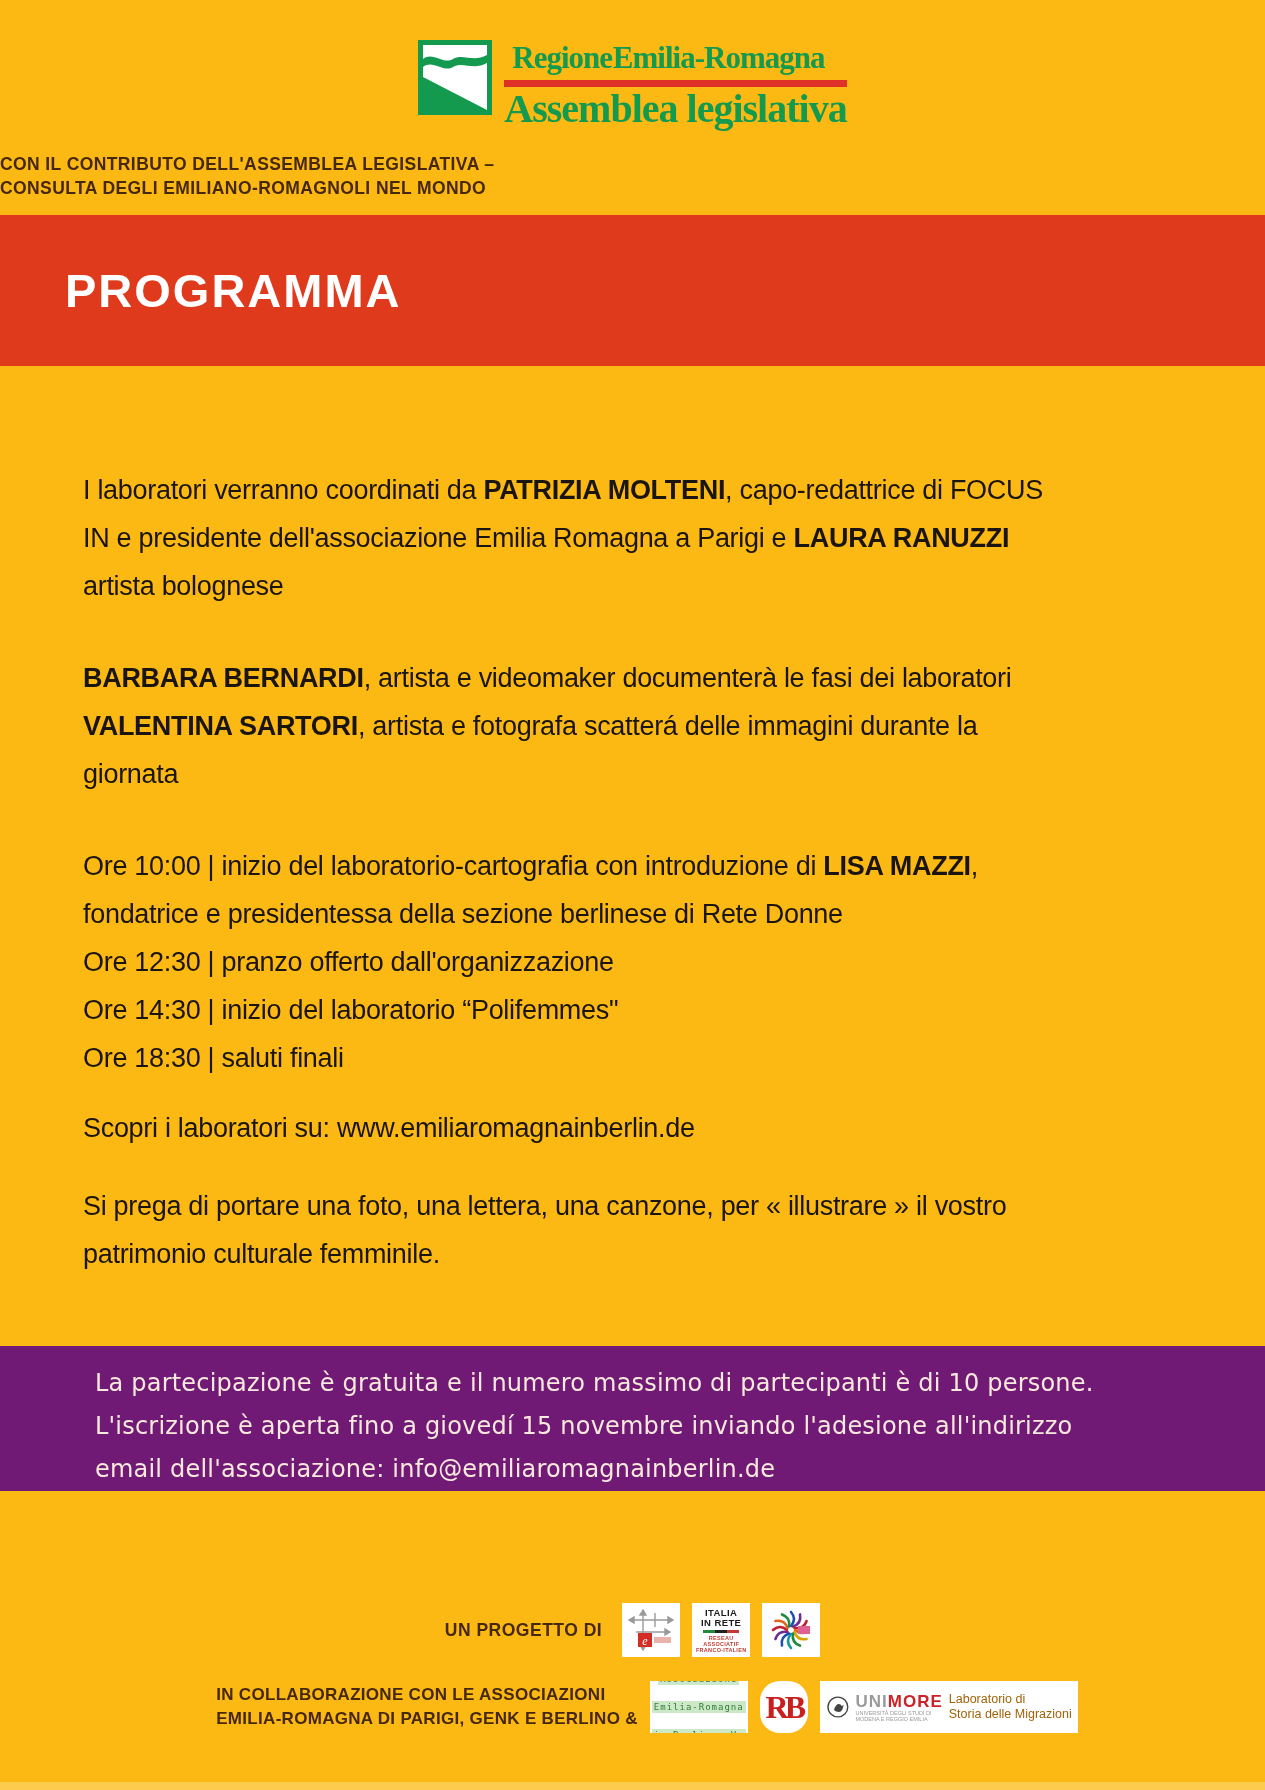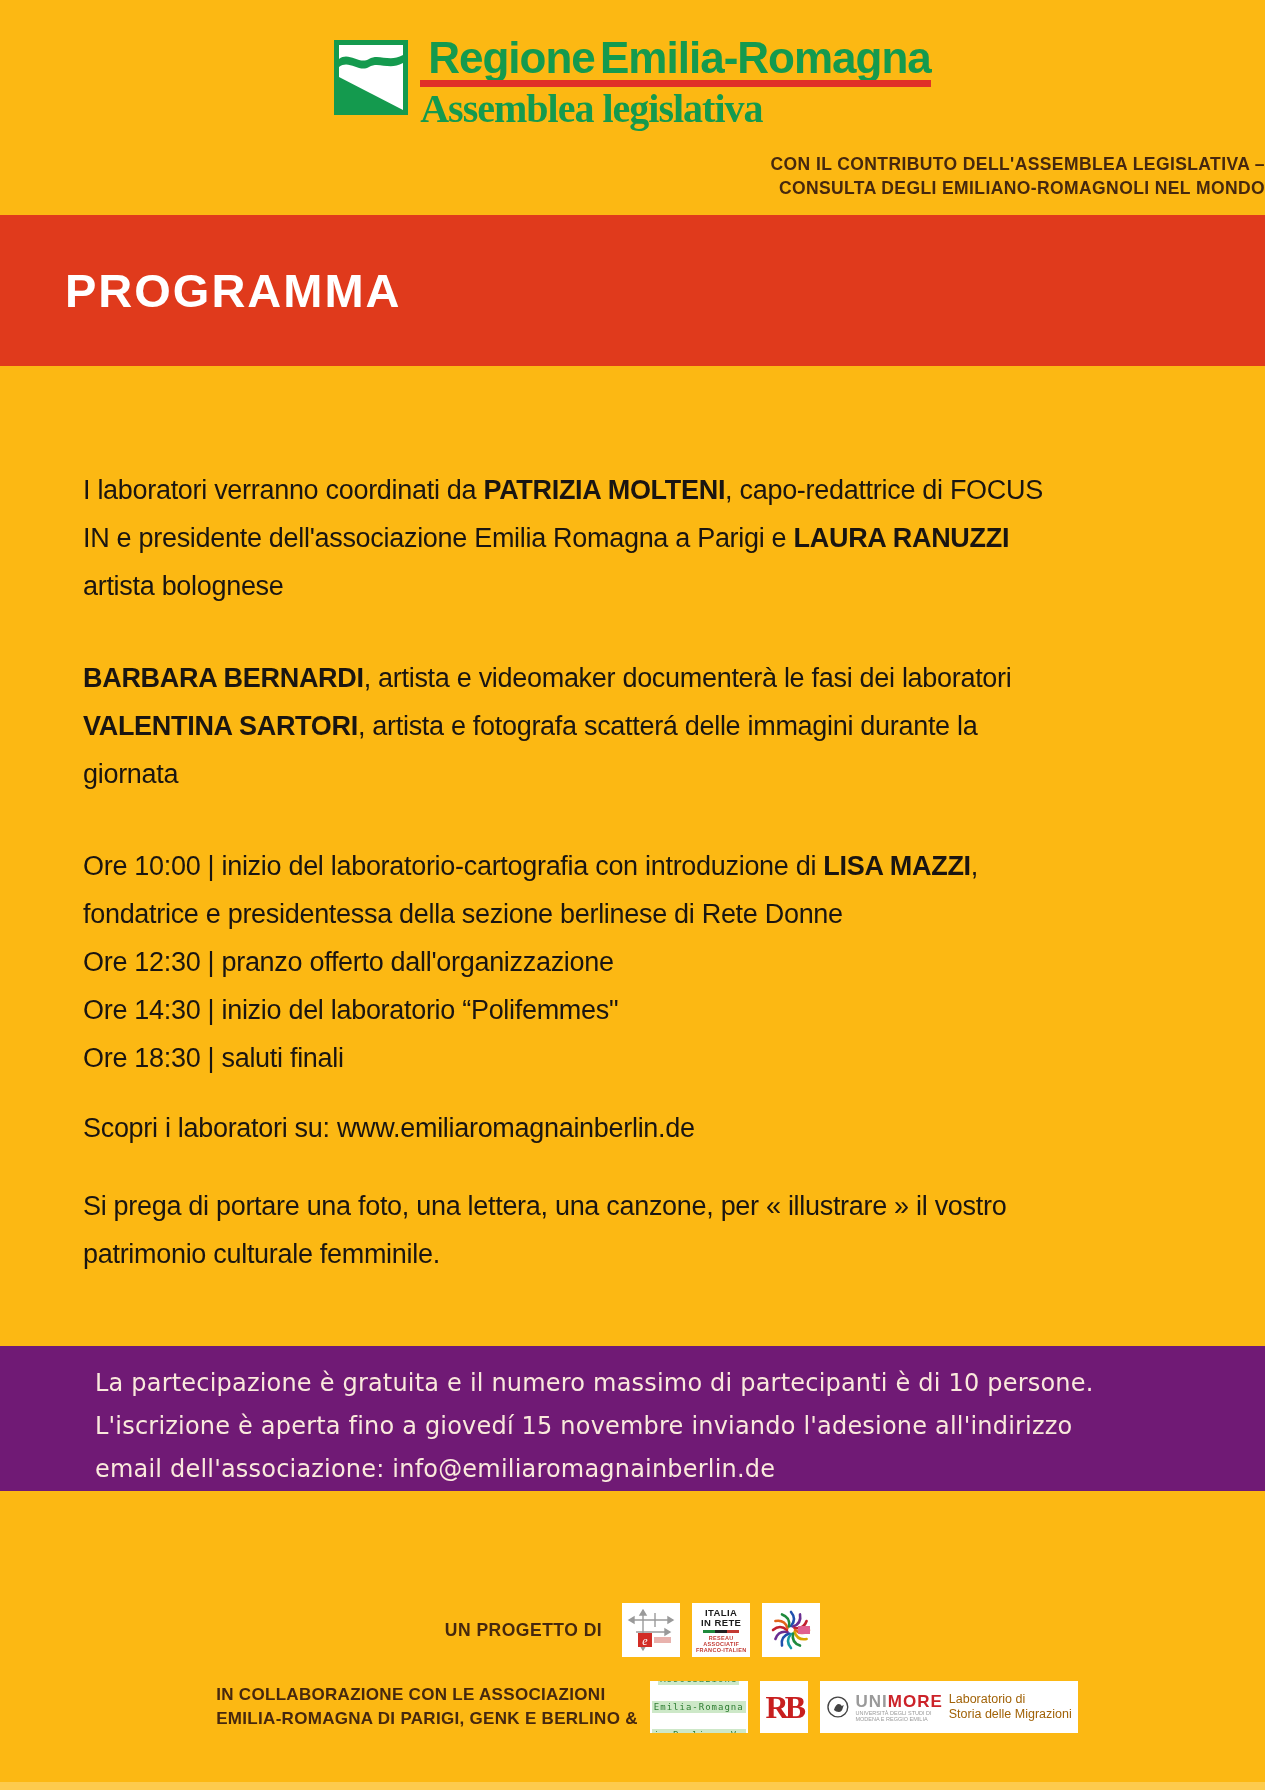--- a/index.html
+++ b/index.html
@@ -9,30 +9,30 @@
     font-family:"Liberation Sans",sans-serif;
     position:relative;overflow:hidden;
     color:#1a1511;
   }
   
   .header{height:215px;box-sizing:border-box;padding-top:40px;}
   .logo-row{display:flex;justify-content:center;align-items:flex-start;gap:12px;}
   .logo-mark{width:74px;height:75px;flex:0 0 auto;}
   .logo-text{display:flex;flex-direction:column;}
   .logo-line1{
-    font-family:Liberation Sans, sans-serif;font-weight:bold;
-    color:#149a4e;font-size:44px;line-height:36px;letter-spacing:-1px;word-spacing:-6px;margin-left:8px;
+    font-family:Liberation Serif, serif;font-weight:bold;
+    color:#149a4e;font-size:31px;line-height:36px;letter-spacing:-1px;word-spacing:-6px;margin-left:8px;
   }
   .logo-bar{height:7px;background:#e03128;margin:4px 0 3px 0;}
   .logo-line2{
     font-family:"Liberation Serif",serif;font-weight:bold;
     color:#149a4e;font-size:40px;line-height:38px;letter-spacing:-1px;
   }
   .contribution{
-    margin-top:24px;text-align:right;
+    margin-top:24px;text-align:left;
     font-weight:bold;font-size:17.5px;line-height:24px;
     color:#46280e;letter-spacing:0.4px;
   }
   
   .title-band{height:151px;background:#e03a1c;display:flex;align-items:center;}
   .title-band h1{
     margin:0 0 0 65px;color:#ffffff;
     font-size:47px;font-weight:bold;letter-spacing:2px;
   }
   
@@ -68,21 +68,21 @@
   .tile{
     background:#ffffff;display:flex;align-items:center;justify-content:center;
     flex-direction:column;overflow:hidden;box-sizing:border-box;
   }
   .tile-sm{width:58px;height:54px;}
   .footer-collab{
     margin-top:24px;display:flex;align-items:flex-start;justify-content:center;gap:12px;padding-left:29px;
   }
   .collab-text{font-size:17px;line-height:24px;letter-spacing:0.3px;padding-top:2px;}
   .tile-assoc{width:98px;height:52px;gap:16px;}
-  .tile-rb{width:48px;height:52px;}
+  .tile-rb{width:48px;height:52px;border-radius:20px;}
   .tile-unimore{width:258px;height:52px;flex-direction:row;gap:6px;padding:0 6px;}
   
   .iir-title{font-size:9.5px;font-weight:900;line-height:10px;color:#1b1b1b;letter-spacing:0.4px;text-align:center;}
   .iir-flag{display:flex;height:3px;margin:2px 0;}
   .iir-flag span{width:12px;height:3px;display:block;}
   .iir-sub{font-size:5.5px;font-weight:bold;line-height:6px;color:#c23a33;text-align:center;letter-spacing:0.3px;}
   
   .assoc-line{
     font-family:"DejaVu Sans Mono",monospace;
     font-size:9px;line-height:12px;color:#2e7d32;

